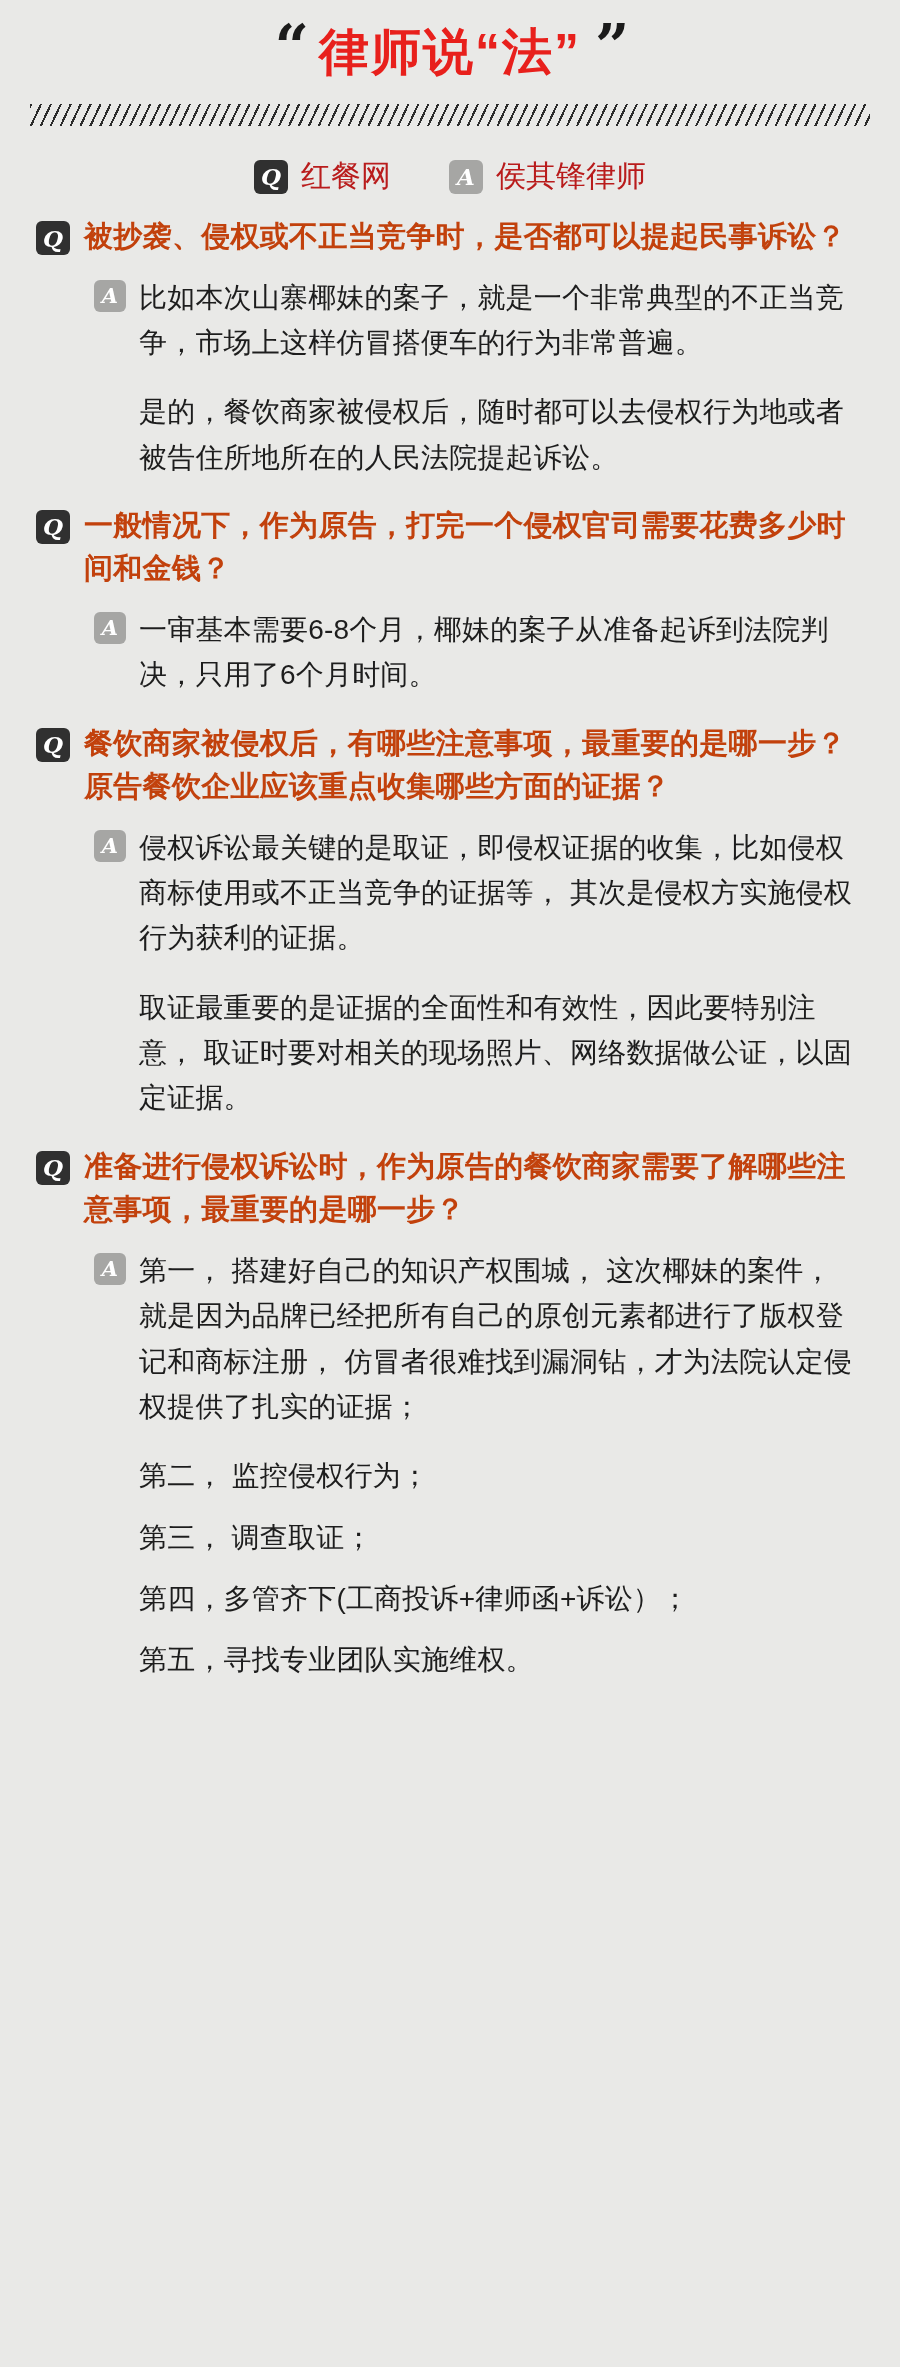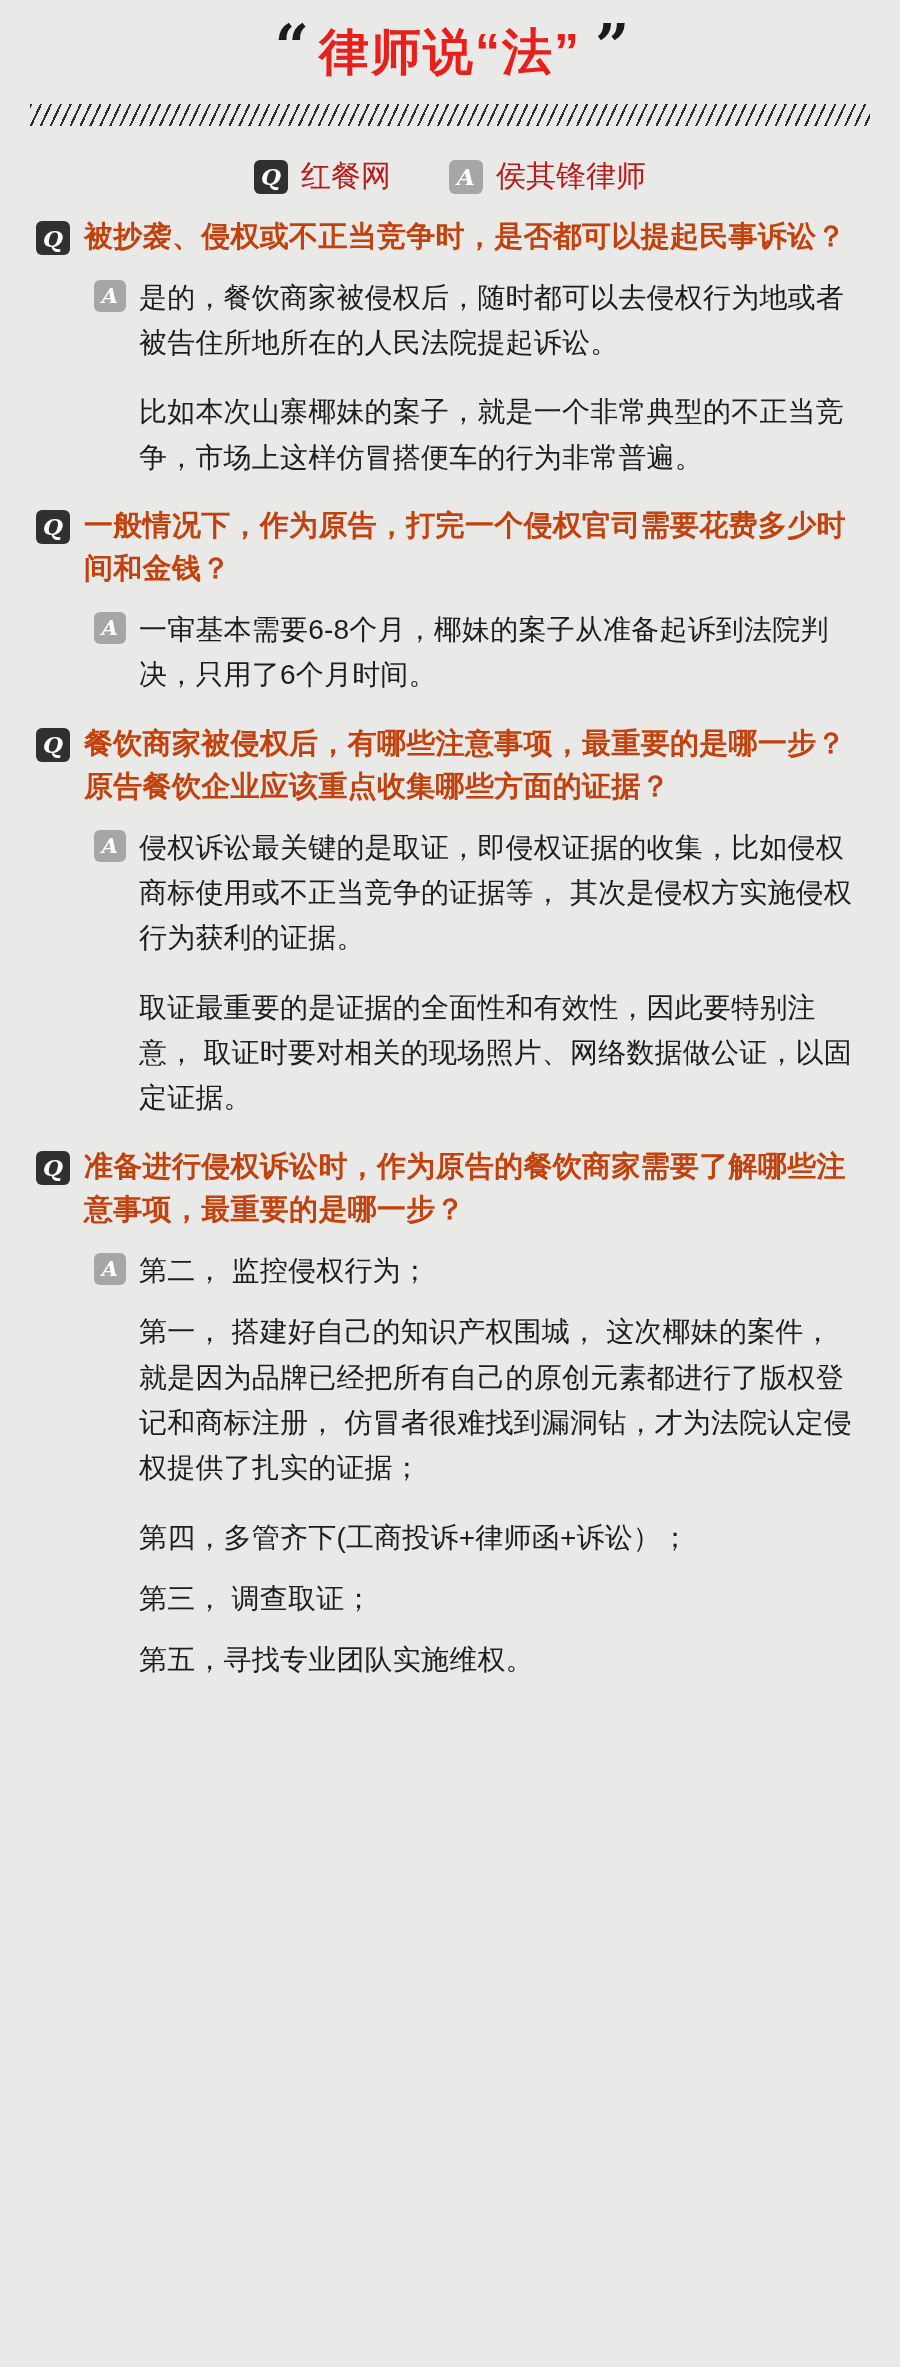--- a/index.html
+++ b/index.html
@@ -179,22 +179,22 @@
   <div class="qa-list">
 
     <div class="qa-block">
       <div class="question">
         <span class="badge badge-q">Q</span>
         <div class="question-text">被抄袭、侵权或不正当竞争时，是否都可以提起民事诉讼？</div>
       </div>
       <div class="answer">
         <span class="badge badge-a badge-sm">A</span>
         <div class="answer-body">
+          <p class="answer-para">比如本次山寨椰妹的案子，就是一个非常典型的不正当竞争，市场上这样仿冒搭便车的行为非常普遍。</p>
           <p class="answer-para">是的，餐饮商家被侵权后，随时都可以去侵权行为地或者被告住所地所在的人民法院提起诉讼。</p>
-          <p class="answer-para">比如本次山寨椰妹的案子，就是一个非常典型的不正当竞争，市场上这样仿冒搭便车的行为非常普遍。</p>
         </div>
       </div>
     </div>
 
     <div class="qa-block">
       <div class="question">
         <span class="badge badge-q">Q</span>
         <div class="question-text">一般情况下，作为原告，打完一个侵权官司需要花费多少时间和金钱？</div>
       </div>
       <div class="answer">
@@ -220,23 +220,23 @@
     </div>
 
     <div class="qa-block">
       <div class="question">
         <span class="badge badge-q">Q</span>
         <div class="question-text">准备进行侵权诉讼时，作为原告的餐饮商家需要了解哪些注意事项，最重要的是哪一步？</div>
       </div>
       <div class="answer">
         <span class="badge badge-a badge-sm">A</span>
         <div class="answer-body">
+          <p class="answer-para">第一， 搭建好自己的知识产权围城， 这次椰妹的案件， 就是因为品牌已经把所有自己的原创元素都进行了版权登记和商标注册， 仿冒者很难找到漏洞钻，才为法院认定侵权提供了扎实的证据；</p>
           <p class="answer-para tight">第二， 监控侵权行为；</p>
-          <p class="answer-para">第一， 搭建好自己的知识产权围城， 这次椰妹的案件， 就是因为品牌已经把所有自己的原创元素都进行了版权登记和商标注册， 仿冒者很难找到漏洞钻，才为法院认定侵权提供了扎实的证据；</p>
+          <p class="answer-para tight">第三， 调查取证；</p>
           <p class="answer-para tight">第四，多管齐下(工商投诉+律师函+诉讼）；</p>
-          <p class="answer-para tight">第三， 调查取证；</p>
           <p class="answer-para">第五，寻找专业团队实施维权。</p>
         </div>
       </div>
     </div>
 
   </div>
 </div>
 
 </body></html>

